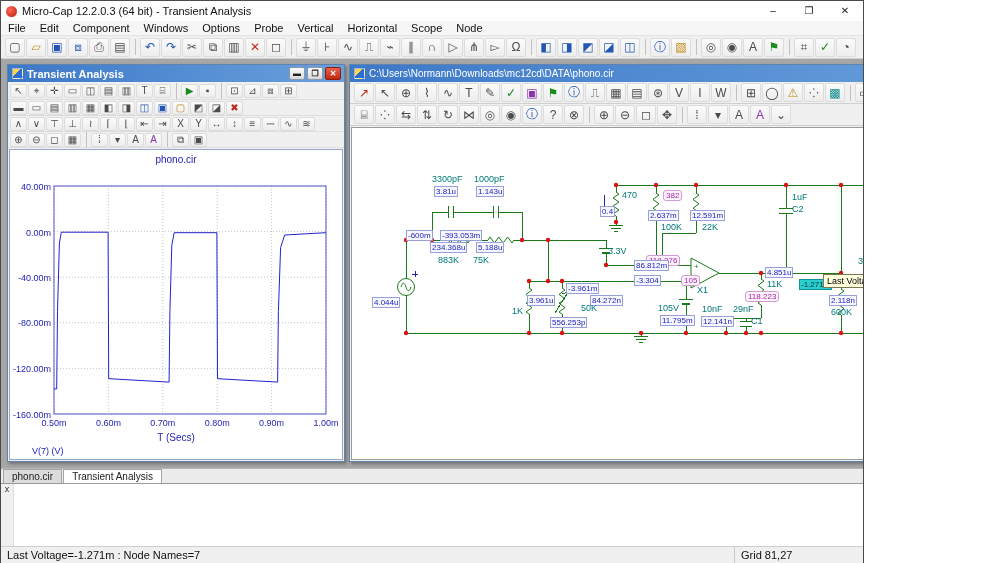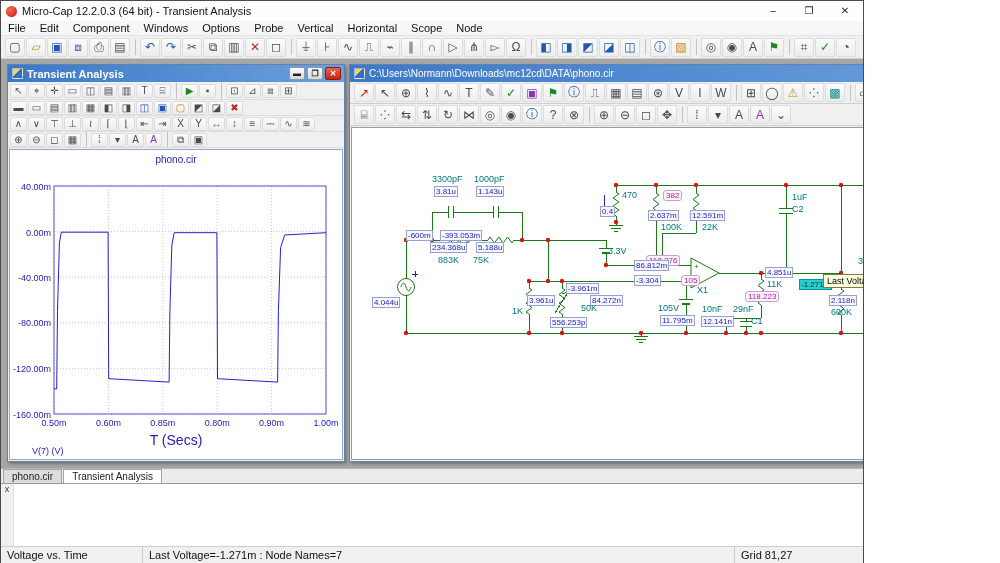--- a/index.html
+++ b/index.html
@@ -34,21 +34,21 @@
 
 .aw-bar{display:flex;align-items:center;background:#f0f0f0;border-bottom:1px solid #ddd;padding:0 2px;flex:0 0 auto;overflow:hidden}
 .aw-bar.r1{height:18px}.aw-bar.r2,.aw-bar.r3,.aw-bar.r4{height:16px}
 
 .plot-wrap{position:relative;flex:1;background:#fff;border:1px solid #9aa6c8;margin:1px;overflow:hidden}
 .plot-title{position:absolute;left:0;width:100%;text-align:center;top:4px;font-size:10px;color:var(--plot-text);z-index:2}
 #plot-svg{position:absolute;left:0;top:0}
 .ptick{position:absolute;font-size:9px;color:var(--plot-text);white-space:nowrap;z-index:2}
 .ptick.y{width:40px;text-align:right}
 .ptick.x{width:44px;text-align:center}
-.xlabel{position:absolute;left:0;width:100%;text-align:center;top:282px;font-size:14px;color:var(--plot-text)}
+.xlabel{position:absolute;left:0;width:100%;text-align:center;top:282px;font-size:10px;color:var(--plot-text)}
 .legend{position:absolute;left:22px;top:296px;font-size:9px;color:var(--plot-text)}
 
 .circuit-wrap{flex:1;display:flex;background:#fff;border:1px solid #9b9b9b;margin:1px;overflow:hidden}
 .circuit-canvas{position:relative;flex:1;overflow:hidden;background:#fff}
 #circuit-svg{position:absolute;left:0;top:0}
 .lab{position:absolute;font-size:9px;line-height:10px;white-space:nowrap;z-index:2}
 .lab.teal{color:var(--teal)}
 .lab.box{font-size:8px;line-height:9px;color:var(--value-blue);background:#f7f8ff;border:1px solid #97a0d8;padding:0 1px}
 .lab.pink{font-size:8px;line-height:9px;color:var(--pink);background:#fdf3fd;border:1px solid #cf9ccf;border-radius:3px;padding:0 2px}
 .lab.sel{font-size:8px;line-height:9px;color:#073030;background:var(--select-teal);border:1px solid #14909a;padding:0 1px;z-index:3}
@@ -256,21 +256,21 @@
         <div class="xlabel">T (Secs)</div>
         <div class="legend">V(7) (V)</div>
       <div class="ptick y" style="left: 1px; top: 32px;">40.00m</div>
           <div class="ptick y" style="left: 1px; top: 77.6px; text-align: right;">0.00m</div>
           <div class="ptick y" style="left: 1px; top: 123.2px;">-40.00m</div>
           <div class="ptick y" style="left: 1px; top: 168px;">-80.00m</div>
           <div class="ptick y" style="left: 1px; top: 214.4px;">-120.00m</div>
           <div class="ptick y" style="left: 1px; top: 260px;">-160.00m</div>
           <div class="ptick x" style="left: 22px; top: 268px;">0.50m</div>
           <div class="ptick x" style="left: 76.4px; top: 268px;">0.60m</div>
-          <div class="ptick x" style="left: 130.8px; top: 268px;">0.85m</div>
+          <div class="ptick x" style="left: 130.8px; top: 268px;">0.70m</div>
           <div class="ptick x" style="left: 185.2px; top: 268px;">0.80m</div>
           <div class="ptick x" style="left: 239.6px; top: 268px;">0.90m</div>
           <div class="ptick x" style="left: 294px; top: 268px;">1.00m</div>
         </div>
     </div>
 
     <div class="cwin" id="cw">
       <div class="cw-title path">
         <span class="cw-icon"></span>
         <span>C:\Users\Normann\Downloads\mc12cd\DATA\phono.cir</span>
@@ -528,18 +528,17 @@
     </div>
 
   <div class="output">
     <div class="out-strip">
       <div class="out-close">x</div>
     </div>
     <div class="out-body"></div>
   </div>
 
   <div class="statusbar">
-    <div class="sb-cell sb-mode">Voltage vs. Time</div>
     <div class="sb-cell sb-msg">Last Voltage=-1.271m : Node Names=7</div>
     <div class="sb-cell sb-grid">Grid 81,27</div>
   </div>
 
 </div>
 
 </body></html>

